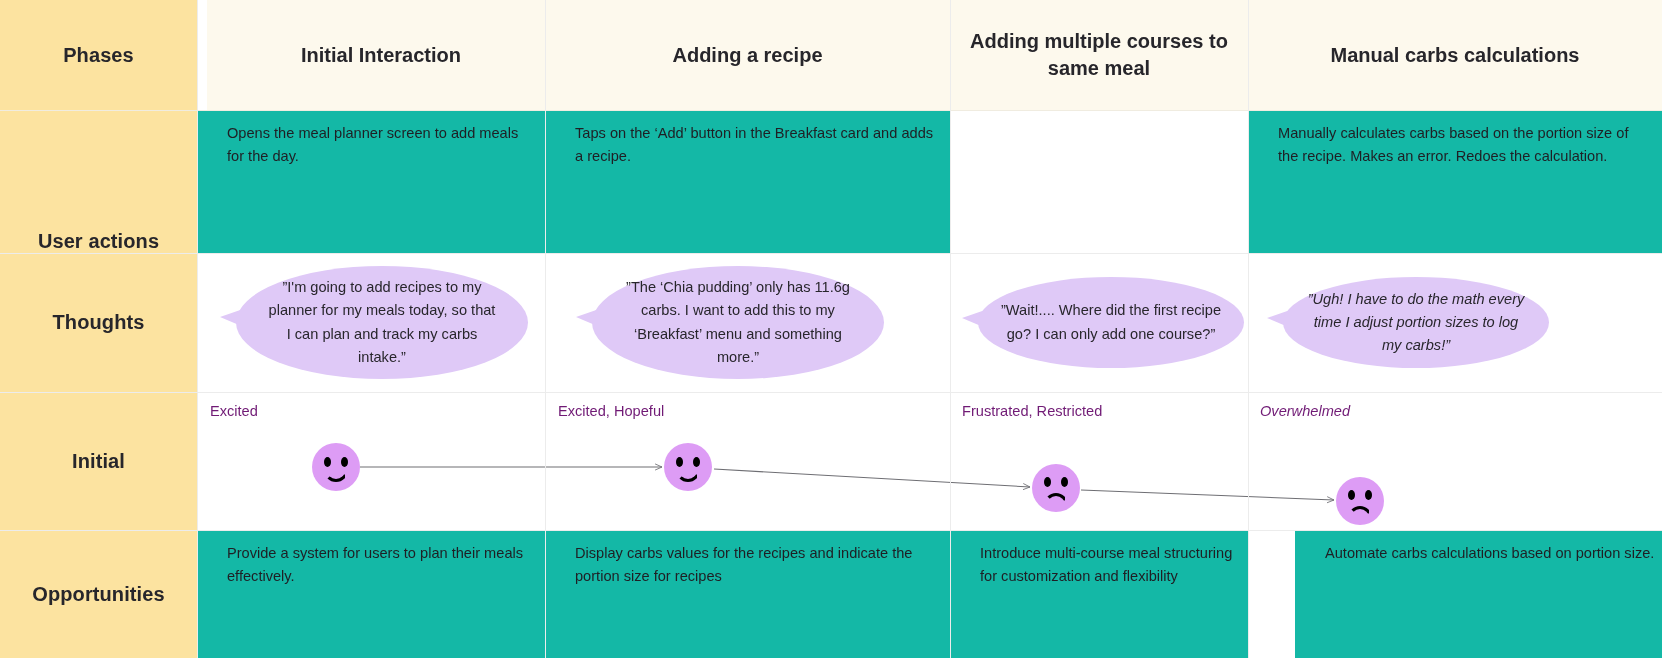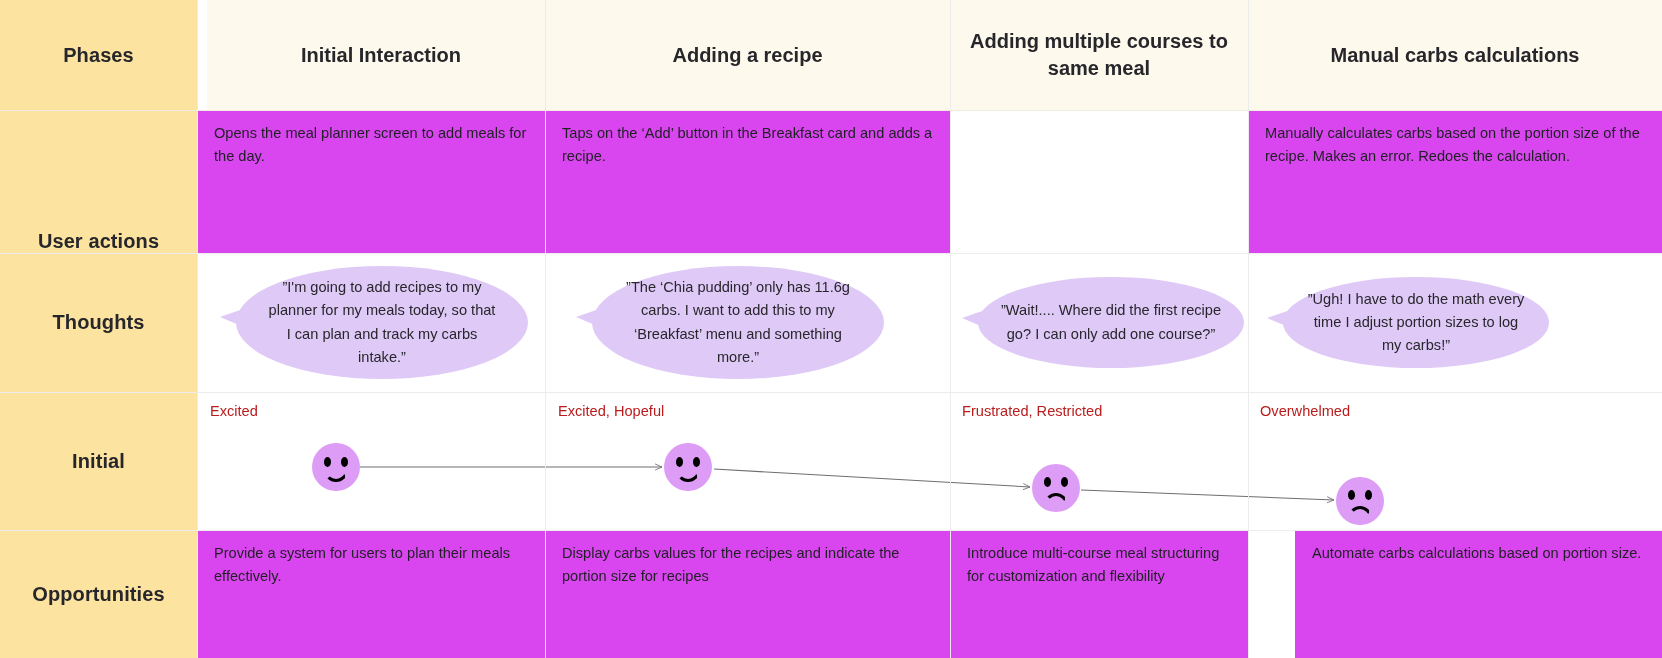--- a/index.html
+++ b/index.html
@@ -33,22 +33,22 @@
     background: #fdf9ed;
     display: flex; align-items: center; justify-content: center;
     text-align: center; padding: 0 20px;
   }
   .head-cell .head-text {
     font-size: 20px; font-weight: bold; color: #27262b;
     line-height: 1.35;
   }
 
   .body-cell {
-    background: #d946ef;
-    padding: 12px 14px 0 17px;
+    background: #14b8a6;
+    padding: 12px 14px 0 30px;
   }
   .body-cell .body-text {
     font-size: 14.6px; color: #1f1f24; line-height: 1.58;
     display: block;
   }
 
   
   .vline { position: absolute; width: 1px; background: #ececec; }
   .hline { position: absolute; height: 1px; background: #ececec; }
   .hline-head { background: #f0ece0; }
@@ -71,21 +71,21 @@
     position: absolute;
     width: 0; height: 0;
     border-top: 9px solid transparent;
     border-bottom: 11px solid transparent;
     border-right: 26px solid #dfc9f7;
   }
 
   
   .emotion-label {
     position: absolute;
-    font-size: 14.6px; color: #b91c1c; line-height: 1.58;
+    font-size: 14.6px; color: #701a75; line-height: 1.58;
   }
   #emotion-svg { position: absolute; left: 0; top: 0; pointer-events: none; }
   .face {
     position: absolute;
     border-radius: 50%;
     background: #dd9cf5;
   }
   .face .eye {
     position: absolute; width: 7px; height: 10px;
     background: #000; border-radius: 50%;
@@ -166,28 +166,28 @@
   <div class="bubble-wrap" style="left:978px;top:277px;width:266px;height:91px;">
     <div class="bubble-tail" style="left:-16px;top:32px;"></div>
     <div class="bubble">
       <span class="bubble-text" style="padding:0 22px;">”Wait!.... Where did the first recipe go? I can only add one course?”</span>
     </div>
   </div>
 
   <div class="bubble-wrap" style="left:1283px;top:277px;width:266px;height:91px;">
     <div class="bubble-tail" style="left:-16px;top:32px;"></div>
     <div class="bubble">
-      <span class="bubble-text" style="padding:0 22px;">”Ugh! I have to do the math every time I adjust portion sizes to log my carbs!”</span>
+      <span class="bubble-text" style="padding:0 22px;font-style:italic;">”Ugh! I have to do the math every time I adjust portion sizes to log my carbs!”</span>
     </div>
   </div>
 
   <div class="emotion-label" style="left:210px;top:400px;">Excited</div>
   <div class="emotion-label" style="left:558px;top:400px;">Excited, Hopeful</div>
   <div class="emotion-label" style="left:962px;top:400px;">Frustrated, Restricted</div>
-  <div class="emotion-label" style="left:1260px;top:400px;">Overwhelmed</div>
+  <div class="emotion-label" style="left:1260px;top:400px;font-style:italic;">Overwhelmed</div>
 
   <svg id="emotion-svg" width="1662" height="658">
     <defs>
       <marker id="arw" viewBox="0 0 10 10" refX="9" refY="5" markerWidth="7" markerHeight="7" orient="auto-start-reverse">
         <path d="M 0 1 L 9 5 L 0 9" fill="none" stroke="#6e6e73" stroke-width="1.1"></path>
       </marker>
     </defs>
     <line x1="360" y1="467" x2="662" y2="467" stroke="#6e6e73" stroke-width="1.1" marker-end="url(#arw)"></line>
     <line x1="714" y1="469" x2="1030" y2="487" stroke="#6e6e73" stroke-width="1.1" marker-end="url(#arw)"></line>
     <line x1="1081" y1="490" x2="1334" y2="500" stroke="#6e6e73" stroke-width="1.1" marker-end="url(#arw)"></line>

